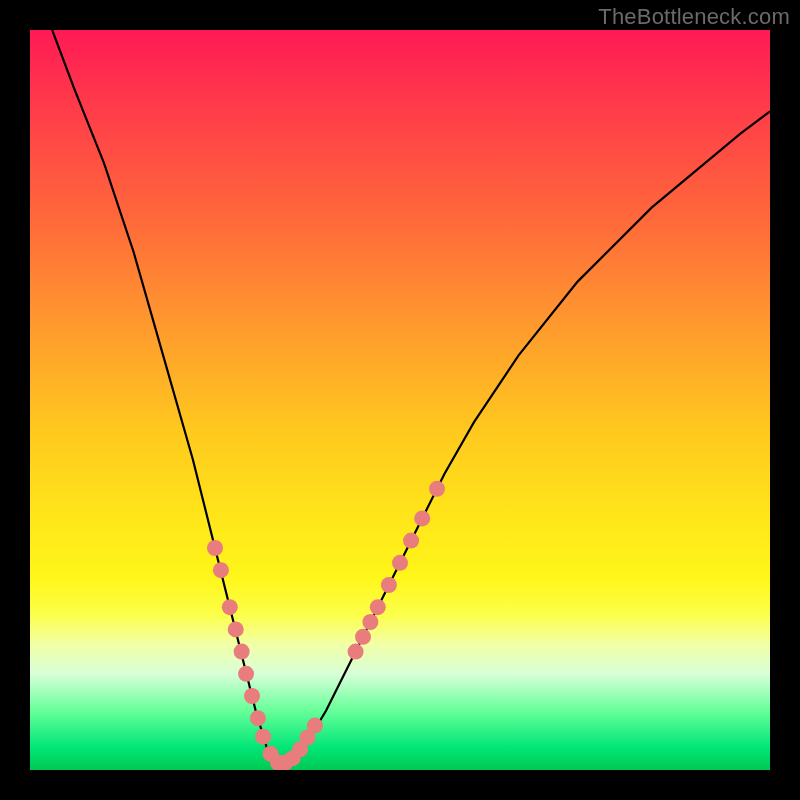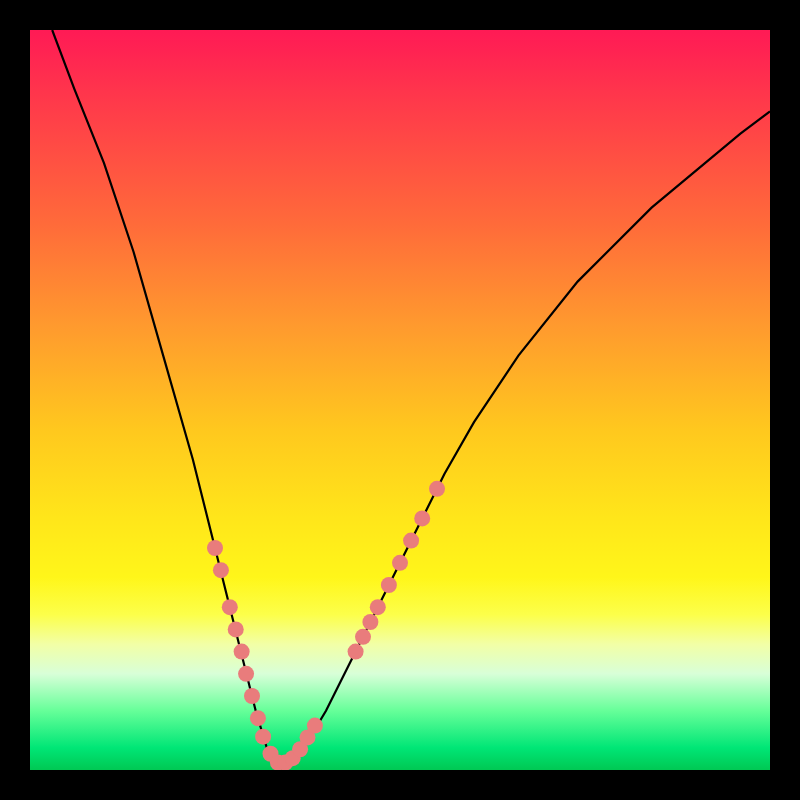--- a/index.html
+++ b/index.html
@@ -86,13 +86,14 @@
           <circle cx="340.40" cy="592.00" r="8" fill="#e97c7c"></circle>
           <circle cx="347.80" cy="577.20" r="8" fill="#e97c7c"></circle>
           <circle cx="358.90" cy="555.00" r="8" fill="#e97c7c"></circle>
           <circle cx="370.00" cy="532.80" r="8" fill="#e97c7c"></circle>
           <circle cx="381.10" cy="510.60" r="8" fill="#e97c7c"></circle>
           <circle cx="392.20" cy="488.40" r="8" fill="#e97c7c"></circle>
           <circle cx="407.00" cy="458.80" r="8" fill="#e97c7c"></circle>
         </g>
     </svg>
   </div>
+  <div class="watermark">TheBottleneck.com</div>
 </div>
 
 </body></html>

